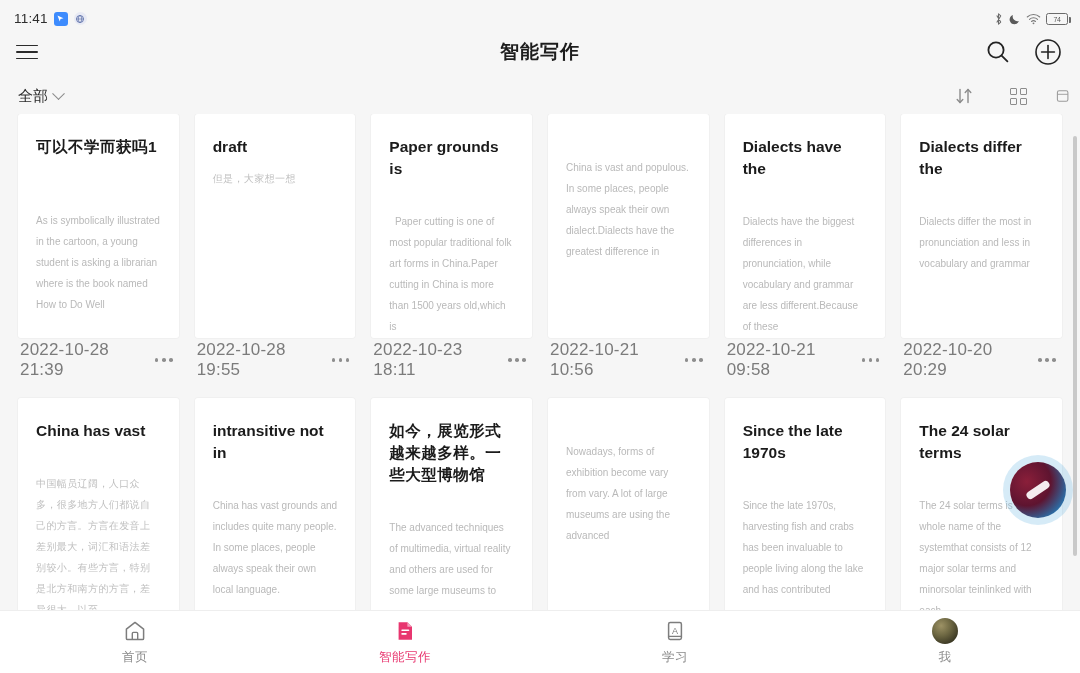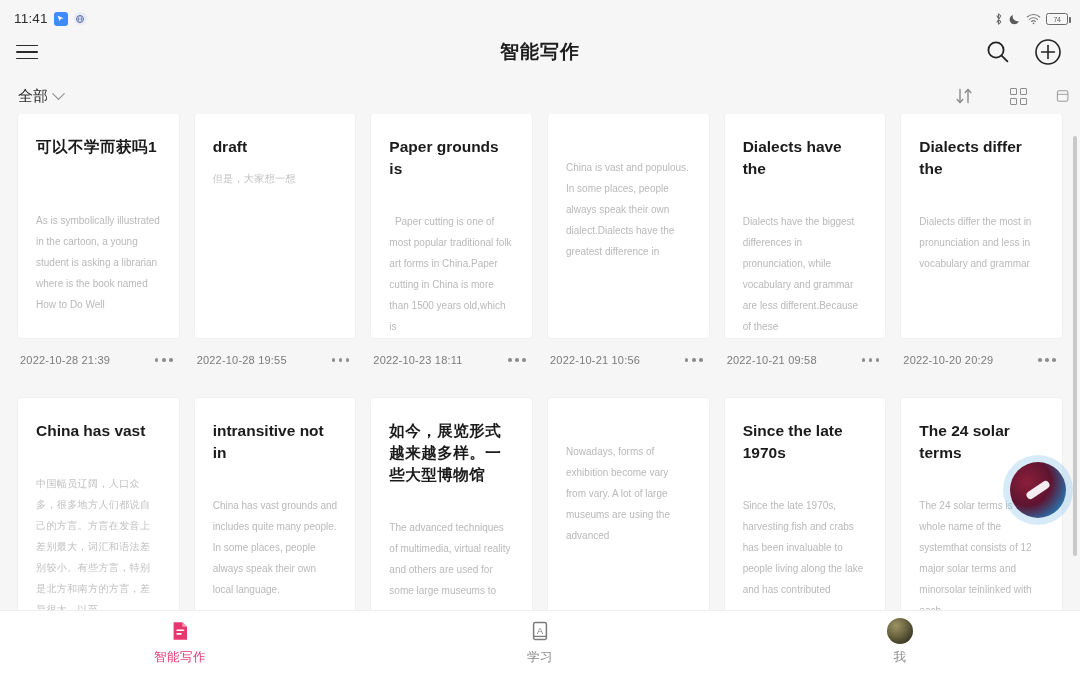--- a/index.html
+++ b/index.html
@@ -140,21 +140,21 @@
     word-break: break-word;
     white-space: pre-wrap;
   }
   .card-body.cjk { color: #c0c0c0; letter-spacing: .4px; }
   .card-meta {
     height: 44px;
     display: flex; align-items: center;
     justify-content: space-between;
     padding: 0 4px 0 2px;
   }
-  .card-date { font-size: 11px; color: #7b7b7b; letter-spacing: .2px; }
+  .card-date { font-size: 17px; color: #7b7b7b; letter-spacing: .2px; }
   .dots { display: flex; gap: 3.5px; cursor: pointer; padding: 6px 2px; }
   .dots i { width: 3.6px; height: 3.6px; border-radius: 50%; background: #8e8e8e; display: block; }
 
   
   .vscroll {
     position: absolute;
     right: 3px; top: 22px;
     width: 4px; height: 420px;
     background: #c9c9c9;
     border-radius: 3px;
@@ -452,20 +452,29 @@
       </div>
 
     </div>
 
     <div class="vscroll"></div>
     <div class="fab"></div>
   </div>
 
   <div class="bottomnav">
 
+    <div class="nav-item">
+      <span class="nav-icon">
+        <svg width="24" height="24" viewBox="0 0 24 24">
+          <path d="M3.4 10.2 L12 3.4 L20.6 10.2 L20.6 19.4 Q20.6 20.6 19.4 20.6 L4.6 20.6 Q3.4 20.6 3.4 19.4 Z" fill="none" stroke="#7d7d7d" stroke-width="1.5" stroke-linejoin="round"></path>
+          <path d="M9.3 20.6 L9.3 14.4 Q9.3 13.4 10.3 13.4 L13.7 13.4 Q14.7 13.4 14.7 14.4 L14.7 20.6" fill="none" stroke="#7d7d7d" stroke-width="1.4" stroke-linejoin="round"></path>
+        </svg>
+      </span>
+      <span class="nav-label">首页</span>
+    </div>
 
     <div class="nav-item active">
       <span class="nav-icon">
         <svg width="24" height="24" viewBox="0 0 24 24">
           <path d="M5.6 3.2 L14.4 3.2 L19 7.8 L19 20.8 L5.6 20.8 Z" fill="#e8366f"></path>
           <path d="M14.4 3.2 L14.4 7.8 L19 7.8 Z" fill="#f4a0bd"></path>
           <rect x="8.3" y="10.4" width="8" height="1.7" rx=".8" fill="#ffffff"></rect>
           <rect x="8.3" y="14" width="5.4" height="1.7" rx=".8" fill="#ffffff"></rect>
         </svg>
       </span>

